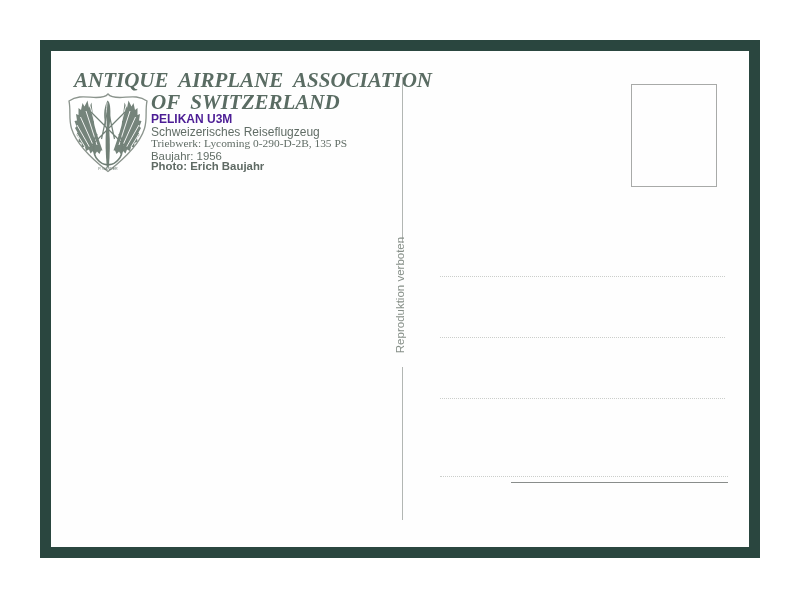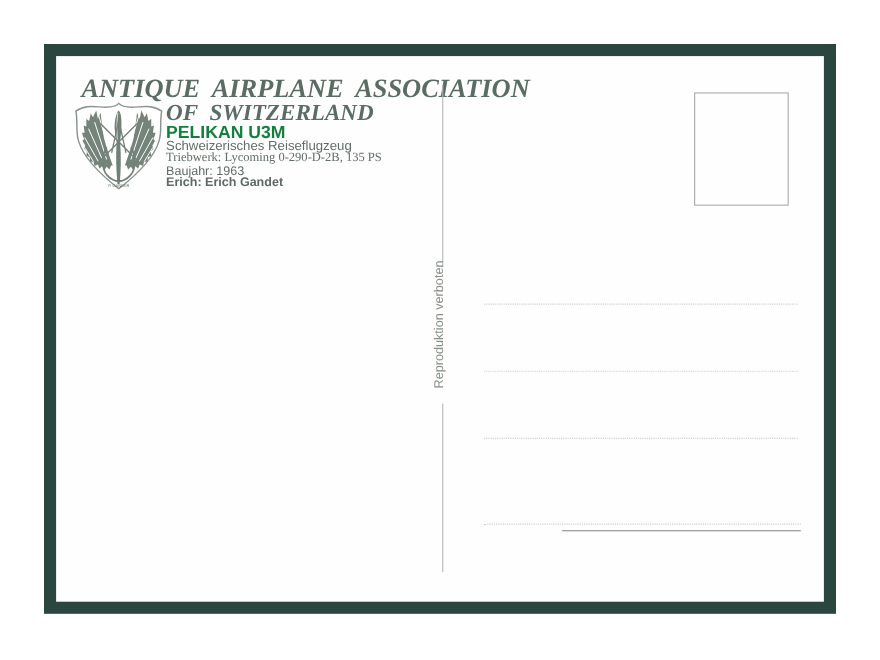--- a/index.html
+++ b/index.html
@@ -5,21 +5,21 @@
   html,body{margin:0;padding:0;}
   body{width:800px;height:600px;background:#ffffff;position:relative;overflow:hidden;
        font-family:"Liberation Sans",sans-serif;}
   .abs{position:absolute;}
 </style>
 </head>
 <body>
 
 <div class="abs" style="left:40px;top:40px;width:698px;height:496px;border:11px solid #2a463f;background:#fefefe;filter:blur(0.5px);"></div>
 
-<div class="abs" style="left:74px;top:68px;font-family:'Liberation Serif',serif;font-style:italic;font-weight:bold;font-size:24px;color:#5a6c63;white-space:nowrap;word-spacing:5.3px;">ANTIQUE AIRPLANE ASSOCIATION</div>
+<div class="abs" style="left:74px;top:68px;font-family:'Liberation Serif',serif;font-style:italic;font-weight:bold;font-size:21px;color:#5a6c63;white-space:nowrap;word-spacing:5.3px;">ANTIQUE AIRPLANE ASSOCIATION</div>
 
 <div class="abs" style="left:151px;top:90.3px;font-family:'Liberation Serif',serif;font-style:italic;font-weight:bold;font-size:21px;color:#5a6c63;white-space:nowrap;word-spacing:5.3px;">OF SWITZERLAND</div>
 
 <svg class="abs" style="left:66px;top:87px;filter:blur(0.3px);" width="84" height="90" viewBox="0 0 84 90">
 
   <path d="M 3,14 C 12,7.5 22,10.5 30,10.5 C 36.5,10.5 40,9.5 42,7 C 44,9.5 47.5,10.5 54,10.5 C 62,10.5 72,7.5 81,14 C 79,24 81.5,32 78.5,41.5 C 74,56 62,69 42,84.5 C 22,69 10,56 5.5,41.5 C 2.5,32 5,24 3,14 Z" fill="#ffffff" stroke="#8b948d" stroke-width="1.3"></path>
 
   <path d="M 41.5,13.5 C 38.5,19 37.5,26.5 38.6,33.5 L 40,42 L 43,42 C 44.4,34 44.8,25 44,19 C 43.6,16 42.8,14.3 41.5,13.5 Z" fill="#728178"></path>
   <path d="M 41.2,15.5 C 40.2,22 40.1,30 40.6,41" stroke="#ffffff" stroke-width="0.7" fill="none"></path>
 
@@ -34,29 +34,29 @@
   <path d="M 53,58 L 64,24 M 56.5,59 L 69.5,30 M 60.5,60 L 73,38 M 65,60 L 73,47 M 50.5,52 L 60.5,17" stroke="#ffffff" stroke-width="0.9" fill="none"></path>
 
   <path d="M 25,25 L 61,61 M 59,25 L 23,61 M 42,22 L 35.5,52 M 42,22 L 48.5,52" stroke="#728178" stroke-width="1.2" fill="none"></path>
 
   <path d="M 31,47 C 26,55 26.5,67 31.5,72.5 C 35,76.5 39.5,78 42,77.5 C 44.5,78 49,76.5 52.5,72.5 C 57.5,67 58,55 53,47" fill="none" stroke="#728178" stroke-width="1.6"></path>
 
   <rect x="38.5" y="77" width="7" height="0.9" fill="#6b7a72"></rect>
   <text x="42" y="83" font-size="3.6" fill="#5f6e66" text-anchor="middle" font-family="Liberation Sans">P. GANDER</text>
 </svg>
 
-<div class="abs" style="left:151px;top:112px;font-size:16px;font-weight:bold;color:#15803d;white-space:nowrap;">PELIKAN U3M</div>
+<div class="abs" style="left:151px;top:112px;font-size:12px;font-weight:bold;color:#4c1d95;white-space:nowrap;">PELIKAN U3M</div>
 
 <div class="abs" style="left:151px;top:124.5px;font-size:12px;color:#616d66;white-space:nowrap;">Schweizerisches Reiseflugzeug</div>
 
 <div class="abs" style="left:151px;top:136.5px;font-size:11.4px;color:#616d66;white-space:nowrap;font-family:Liberation Serif, serif;">Triebwerk: Lycoming 0-290-D-2B, 135 PS</div>
 
-<div class="abs" style="left:151px;top:149.5px;font-size:11.4px;color:#616d66;white-space:nowrap;">Baujahr: 1963</div>
+<div class="abs" style="left:151px;top:149.5px;font-size:11.4px;color:#616d66;white-space:nowrap;">Baujahr: 1956</div>
 
-<div class="abs" style="left:151px;top:160px;font-size:11.4px;font-weight:bold;color:#5f6a64;white-space:nowrap;">Erich: Erich Gandet</div>
+<div class="abs" style="left:151px;top:160px;font-size:11.4px;font-weight:bold;color:#5f6a64;white-space:nowrap;">Photo: Erich Baujahr</div>
 
 <div class="abs" style="left:402px;top:77px;width:1px;height:166px;background:#b2b6b3;"></div>
 
 <div class="abs" style="left:402px;top:367px;width:1px;height:153px;background:#b2b6b3;"></div>
 
 <div class="abs" style="left:340px;top:288.5px;width:120px;text-align:center;font-size:11.5px;color:#879089;transform:rotate(-90deg);transform-origin:center;white-space:nowrap;">Reproduktion verboten</div>
 
 <div class="abs" style="left:631px;top:84px;width:84px;height:101px;border:1px solid #a8aaa8;"></div>
 
 <div class="abs" style="left:440px;top:276px;width:285px;border-top:1px dotted #cbcecb;"></div>

